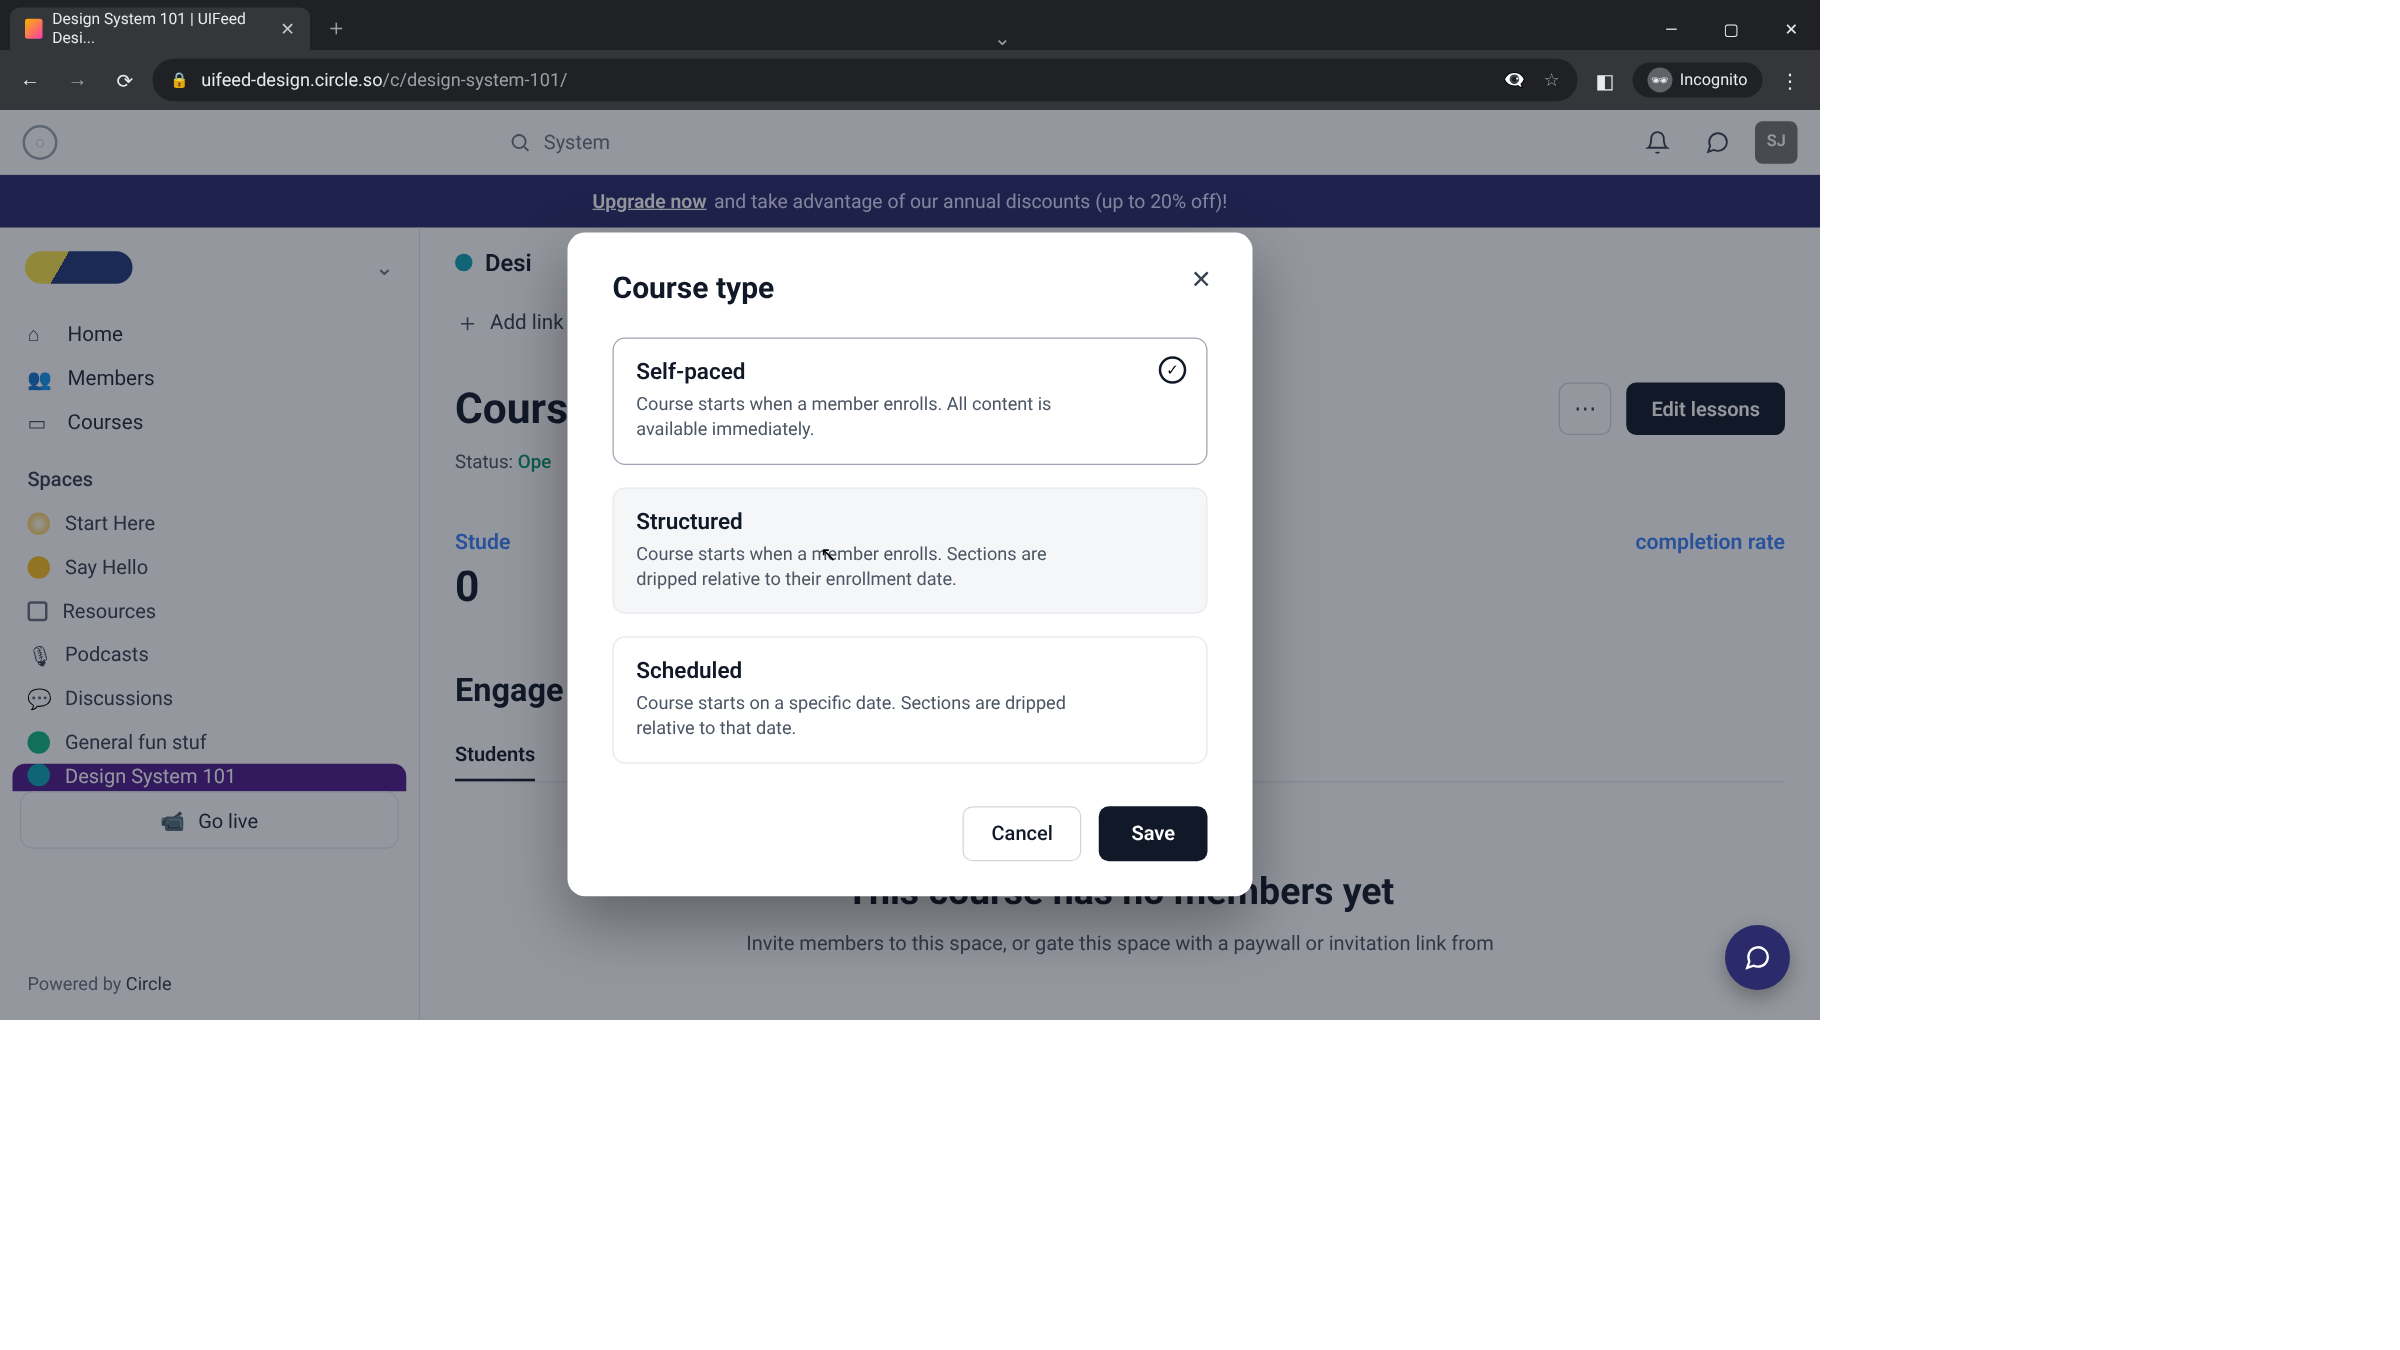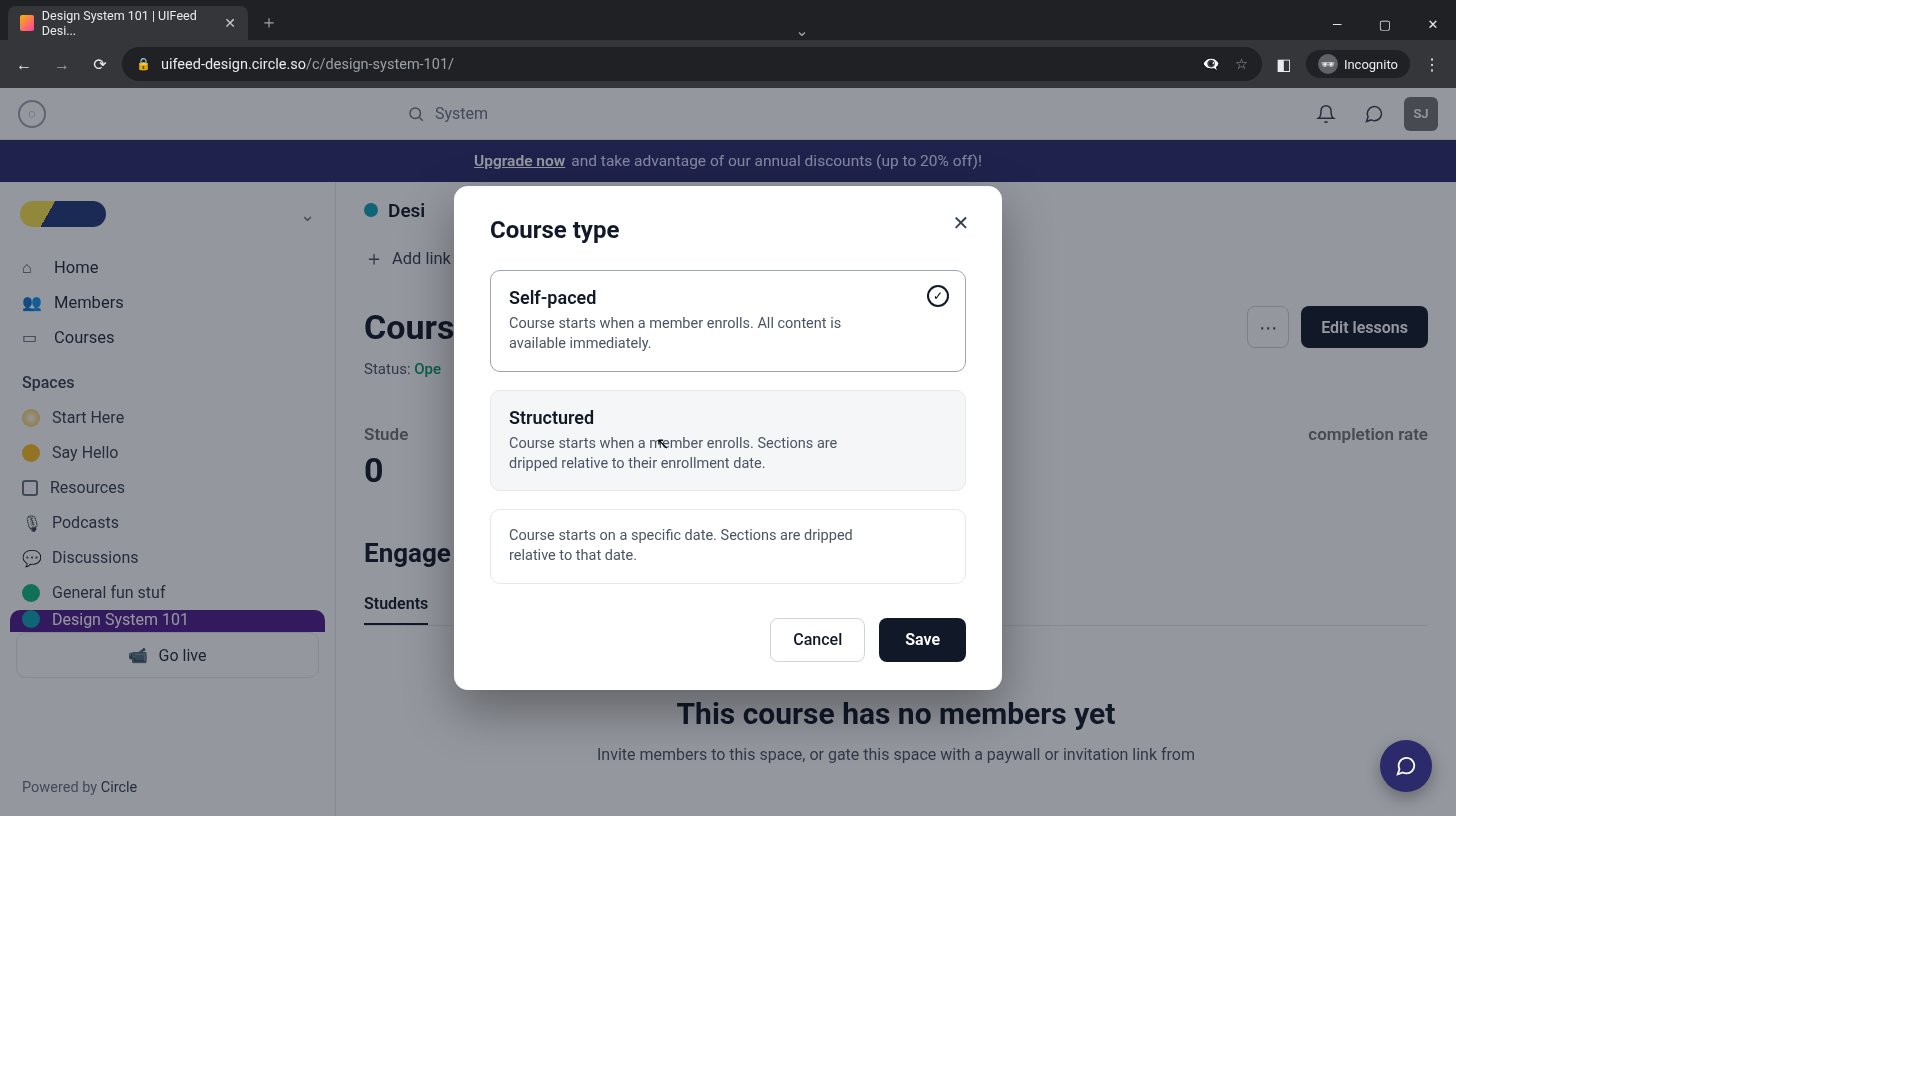--- a/index.html
+++ b/index.html
@@ -63,21 +63,21 @@
 
   .page-title-row { display:flex; align-items:center; margin-top: 28px; }
   .page-title { font-size:34px; font-weight:700; color:#111827; }
   .page-actions { margin-left:auto; display:flex; gap:12px; }
   .icon-btn { width:42px; height:42px; border:1px solid #d1d5db; border-radius:8px; display:flex; align-items:center; justify-content:center; color:#374151; font-size:18px; }
   .primary-btn { background:#111827; color:#fff; border-radius:8px; padding: 4px 20px; height:42px; display:flex; align-items:center; font-size:16px; font-weight:600; }
   .status-row { margin-top:12px; color:#4b5563; font-size:15px; }
   .status-row .open { color:#059669; font-weight:500; }
 
   .stats { display:flex; gap: 220px; margin-top: 46px; }
-  .stat .label { color:#737373; font-size:17px; font-weight:600; }
+  .stat .label { color:#3b82f6; font-size:17px; font-weight:600; }
   .stat .val { font-size:34px; font-weight:700; color:#111827; margin-top:6px; }
 
   .section-h { font-size:26px; font-weight:700; margin-top:48px; color:#111827; }
   .tabs { display:flex; gap:28px; border-bottom:1px solid #e5e7eb; margin-top:16px; height:42px; align-items:flex-end; }
   .tabrow-item { padding-bottom:10px; color:#6b7280; font-size:16px; font-weight:600; }
   .tabrow-item.active { color:#111827; border-bottom:2px solid #111827; }
 
   .empty-h { text-align:center; font-size:30px; font-weight:700; margin-top:70px; color:#111827; }
   .empty-p { text-align:center; font-size:16px; color:#4b5563; margin-top:14px; }
 
@@ -298,20 +298,21 @@
       <div class="opt selected">
         <h4>Self-paced</h4>
         <p>Course starts when a member enrolls. All content is available immediately.</p>
         <span class="check">✓</span>
       </div>
       <div class="opt hover">
         <h4>Structured</h4>
         <p>Course starts when a member enrolls. Sections are dripped relative to their enrollment date.</p>
       </div>
       <div class="opt">
+        <h4>Scheduled</h4>
         <p>Course starts on a specific date. Sections are dripped relative to that date.</p>
       </div>
     </div>
   <div class="modal-actions">
     <div class="btn-secondary">
         <span>Cancel</span>
       </div>
     <div class="btn-primary">
         <span>Save</span>
       </div>

